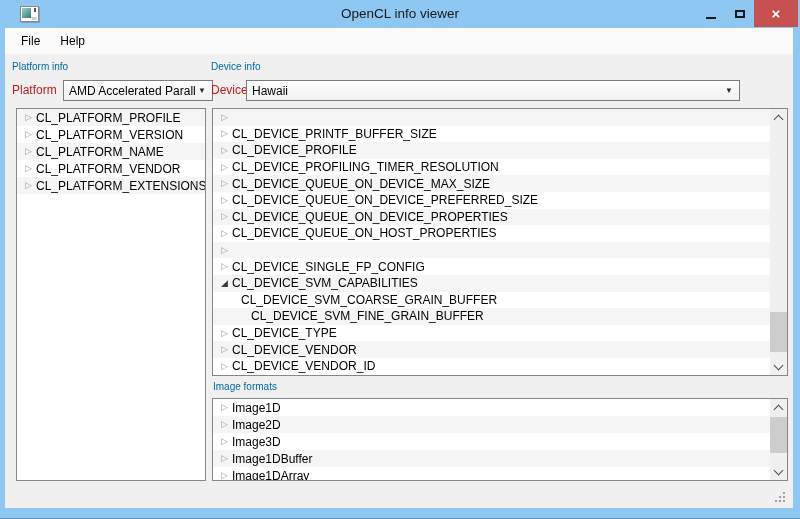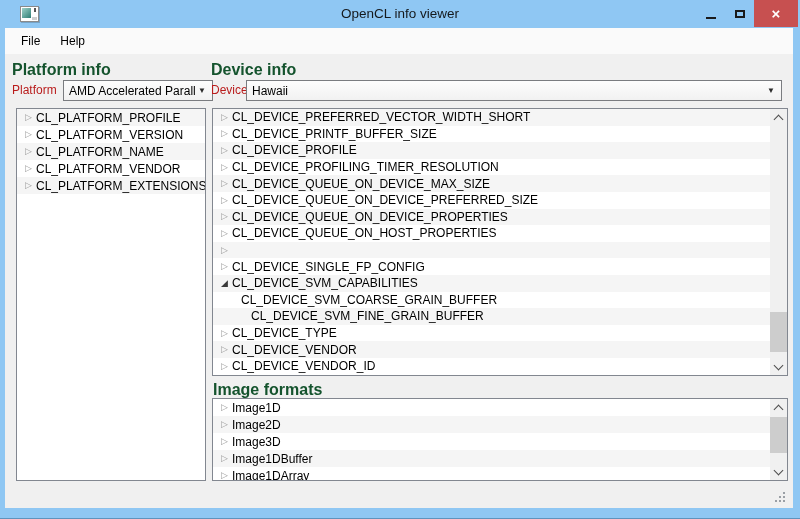--- a/index.html
+++ b/index.html
@@ -29,33 +29,33 @@
              color:#fff;font-size:15px;font-weight:bold;}
 
   
   .menubar{position:absolute;left:5px;top:28px;width:788px;height:26px;
            background:#fafafa;display:flex;align-items:center;}
   .menu-item{padding:0 10px;height:22px;line-height:22px;font-size:12px;color:#000;}
   .menu-item:first-child{margin-left:6px;}
 
   
   .content{position:absolute;left:5px;top:54px;width:788px;height:454px;background:#f0f0f0;}
-  .section-label{position:absolute;font-size:16px;color:#14532d;white-space:nowrap;font-weight:bold;}
+  .section-label{position:absolute;font-size:10px;color:#0369a1;white-space:nowrap;}
   .lbl-platform-info{left:7px;top:7px;}
   .lbl-device-info{left:206px;top:7px;}
   .lbl-image-formats{left:208px;top:327px;}
   .field-label{position:absolute;font-size:12px;color:#b91c1c;height:21px;line-height:21px;}
   .lbl-platform{left:7px;top:26px;}
   .lbl-device{left:206px;top:26px;}
 
   .combo{position:absolute;height:21px;box-sizing:border-box;
          border:1px solid #7a7c80;background:linear-gradient(#fdfdfd,#f1f1f1);
          display:flex;align-items:center;overflow:hidden;}
   .combo-platform{left:58px;top:26px;width:150px;}
-  .combo-device{left:241px;top:26px;width:536px;justify-content:center;}
+  .combo-device{left:241px;top:26px;width:494px;justify-content:center;}
   .combo-text{flex:1;font-size:12px;color:#000;padding-left:5px;white-space:nowrap;overflow:hidden;}
   .combo-arrow{flex:0 0 auto;font-size:8px;color:#2b2b2b;padding:0 6px 0 2px;}
 
   .tree{position:absolute;background:#fff;border:1px solid #828790;box-sizing:border-box;overflow:hidden;}
   .tree-platform{left:11px;top:54px;width:190px;height:373px;}
   .tree-device{left:207px;top:54px;width:576px;height:268px;}
   .tree-image{left:207px;top:344px;width:576px;height:83px;}
   .rows{position:absolute;left:0;top:0;right:0;bottom:0;}
   .has-scroll .rows{right:17px;}
   .trow{height:17px;display:flex;align-items:center;box-sizing:border-box;white-space:nowrap;}
@@ -151,21 +151,20 @@
     <div class="section-label lbl-device-info">Device info</div>
     <div class="field-label lbl-device">Device</div>
     <div class="combo combo-device">
       <span class="combo-text">Hawaii</span>
       <span class="combo-arrow">▼</span>
     </div>
     <div class="tree tree-device has-scroll">
       <div class="rows">
           <div class="trow alt" style="padding-left: 4px;">
             <span class="expander collapsed">▷</span>
-            <span class="tlabel">CL_DEVICE_PREFERRED_VECTOR_WIDTH_SHORT</span>
           </div>
           <div class="trow" style="padding-left: 4px;">
             <span class="expander collapsed">▷</span>
             <span class="tlabel">CL_DEVICE_PRINTF_BUFFER_SIZE</span>
           </div>
           <div class="trow alt" style="padding-left: 4px;">
             <span class="expander collapsed">▷</span>
             <span class="tlabel">CL_DEVICE_PROFILE</span>
           </div>
           <div class="trow" style="padding-left: 4px;">

